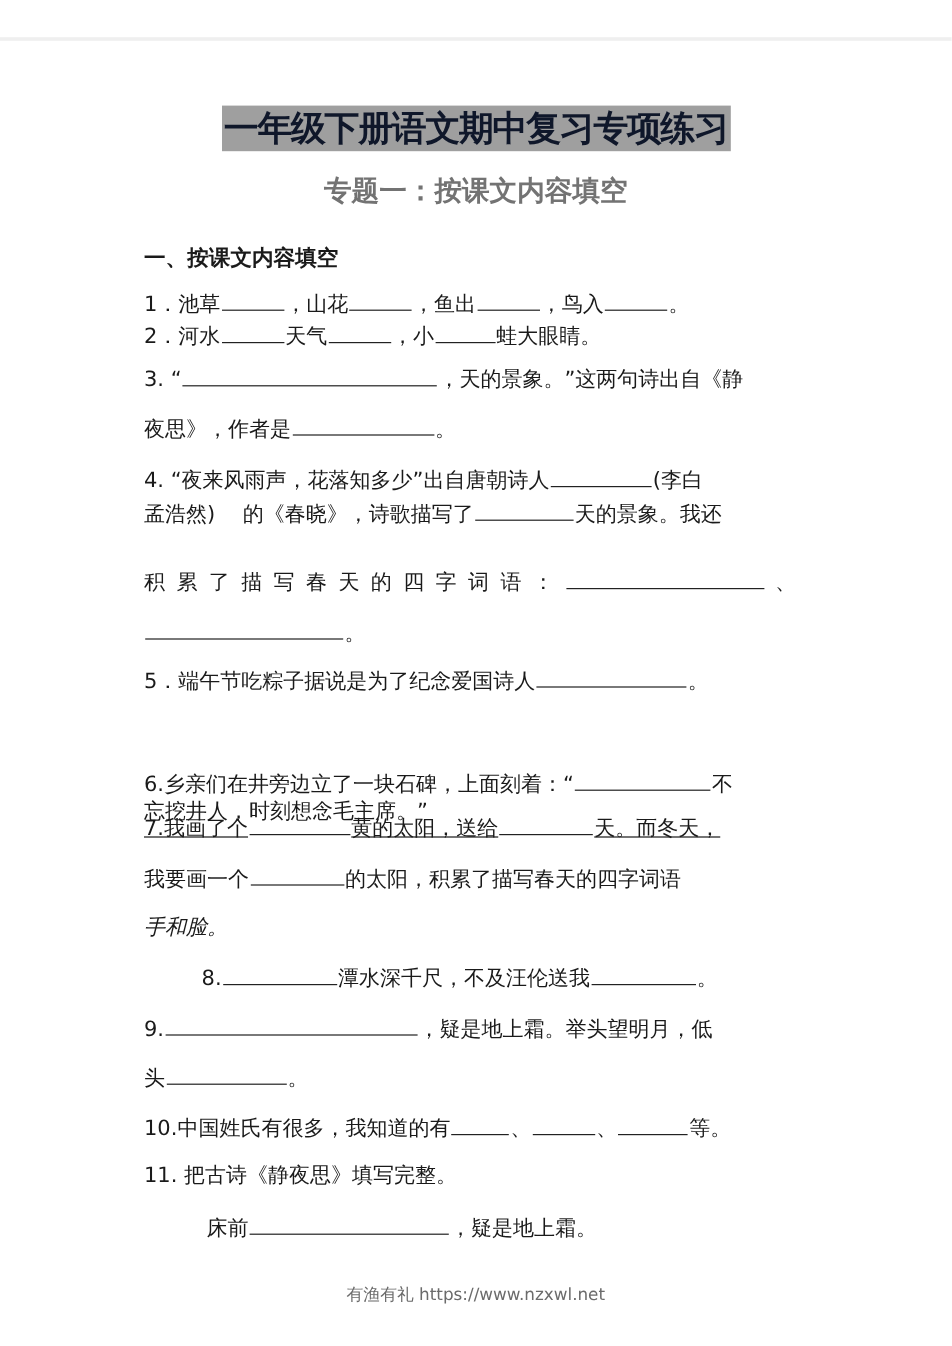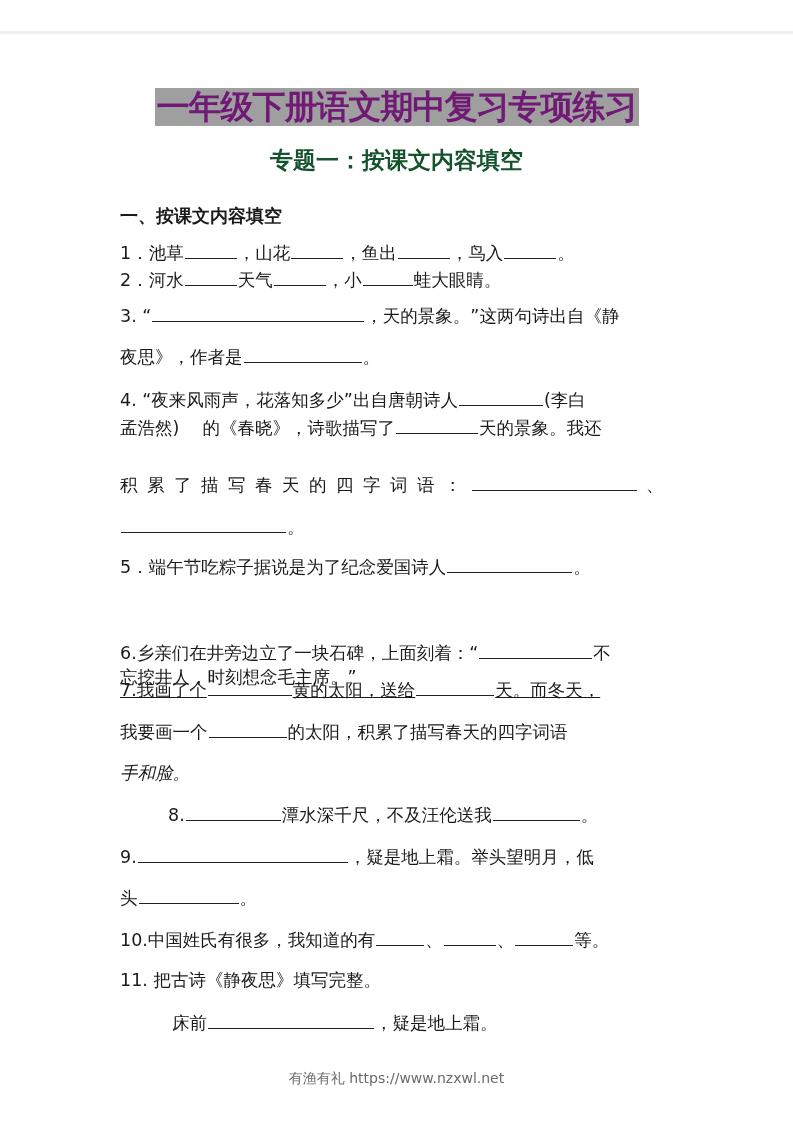--- a/index.html
+++ b/index.html
@@ -7,27 +7,27 @@
       width: 793px; height: 1122px; position: relative; overflow: hidden;
       font-family: "DejaVu Sans", "Liberation Sans", sans-serif;
       color: #1a1a1a;
     }
     .top-rule {
       position: absolute; left: 0; top: 31px; width: 793px; height: 3px;
       background: #efefef;
     }
     .title-wrap { position: absolute; top: 88px; left: 0; width: 793px; text-align: center; }
     .title {
-      display: inline-block; background: #9f9f9f; color: #701a75;
-      font-size: 33px; font-weight: bold; letter-spacing: -1px;
+      display: inline-block; background: #9f9f9f; color: #0f172a;
+      font-size: 29px; font-weight: bold; letter-spacing: -1px;
       padding: 1px 2px; line-height: 36px;
     }
     .subtitle {
       position: absolute; top: 143px; left: 0; width: 793px; text-align: center;
-      font-size: 23px; font-weight: bold; color: #14532d; line-height: 34px;
+      font-size: 23px; font-weight: bold; color: #737373; line-height: 34px;
     }
     .content { position: absolute; left: 120px; top: 200px; width: 556px; font-size: 17.5px; }
     .line { position: absolute; left: 0; white-space: nowrap; line-height: 24px; }
     .section-head { font-size: 18px; font-weight: bold; }
     .blank {
       display: inline-block; border-bottom: 1.5px solid #222; height: 17px;
       vertical-align: baseline; margin: 0 1px;
     }
     .spaced { letter-spacing: 9.5px; }
     .footer {

